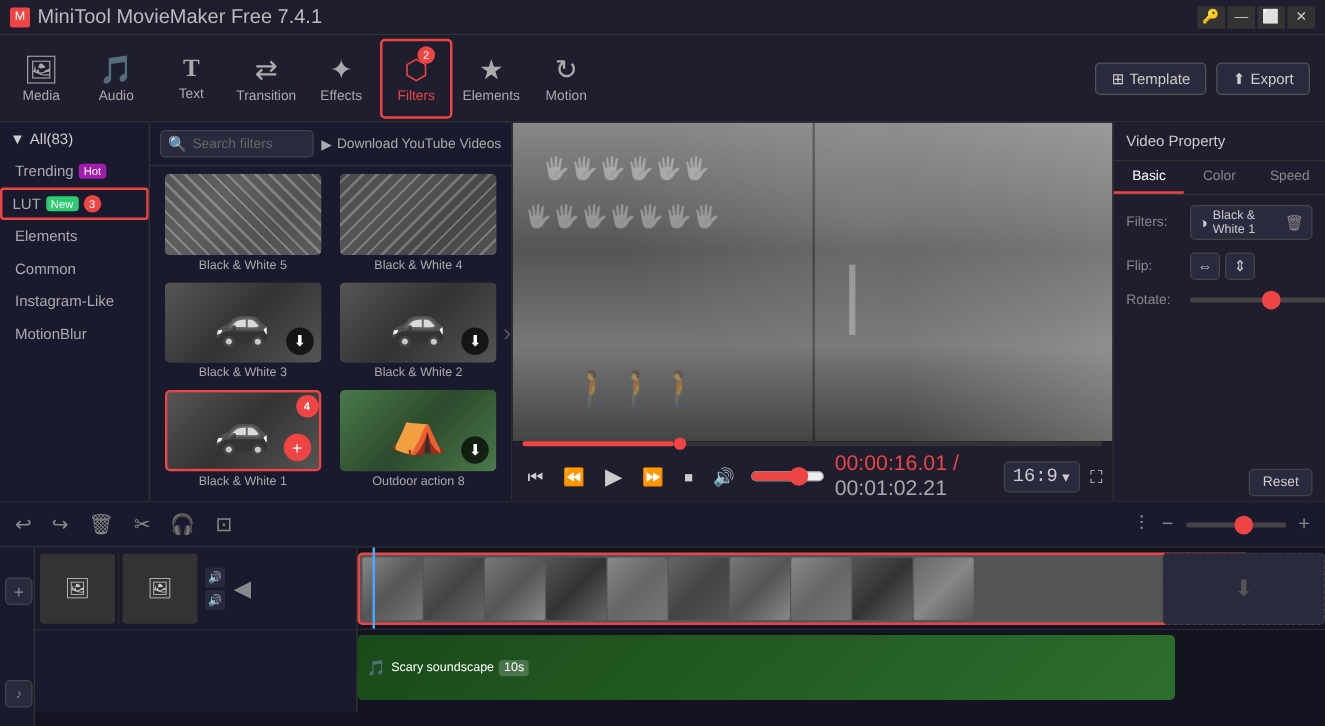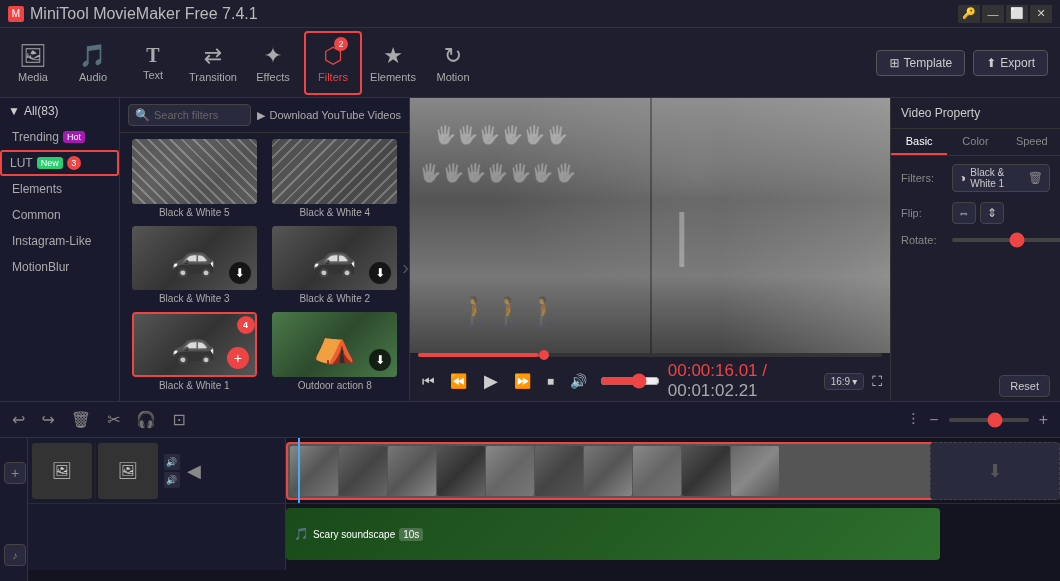--- a/index.html
+++ b/index.html
@@ -53,21 +53,21 @@
     .player-area { flex: 1; background: #111; display: flex; flex-direction: column; }
     .player-header { height: 36px; background: #1e1e2e; display: flex; align-items: center; padding: 0 12px; border-bottom: 1px solid #333; gap: 12px; }
     .player-video { flex: 1; background: #000; display: flex; align-items: center; justify-content: center; position: relative; overflow: hidden; }
     .player-controls { height: 48px; background: #1e1e2e; display: flex; flex-direction: column; justify-content: center; padding: 0 8px; gap: 4px; }
     .progress-bar { height: 4px; background: #333; border-radius: 2px; position: relative; cursor: pointer; }
     .progress-fill { height: 100%; background: #e44; border-radius: 2px; width: 26%; }
     .progress-thumb { width: 10px; height: 10px; background: #e44; border-radius: 50%; position: absolute; top: -3px; left: 26%; }
     .controls-row { display: flex; align-items: center; gap: 8px; }
     .ctrl-btn { background: none; border: none; color: #ccc; cursor: pointer; font-size: 14px; padding: 2px 4px; }
     .time-display { color: #e44; font-size: 17px; margin-left: auto; }
-    .aspect-btn { background: #2a2a3e; border: 1px solid #444; border-radius: 4px; color: #ccc; font-size: 10px; padding: 2px 6px; cursor: pointer; display: flex; align-items: center; gap: 2px; }
+    .aspect-btn { background: #2a2a3e; border: 1px solid #444; border-radius: 4px; color: #ccc; font-size: 15px; padding: 2px 6px; cursor: pointer; display: flex; align-items: center; gap: 2px; font-family: Liberation Mono, monospace; }
     .fullscreen-btn { background: none; border: none; color: #ccc; cursor: pointer; font-size: 14px; }
 
     
     .video-property { width: 170px; background: #1e1e2e; border-left: 1px solid #333; display: flex; flex-direction: column; }
     .vp-title { padding: 8px 10px; font-size: 12px; color: #ccc; border-bottom: 1px solid #333; }
     .vp-tabs { display: flex; border-bottom: 1px solid #333; }
     .vp-tab { flex: 1; padding: 6px 4px; text-align: center; font-size: 11px; color: #888; cursor: pointer; }
     .vp-tab.active { color: #fff; border-bottom: 2px solid #e44; }
     .vp-section { padding: 8px 10px; display: flex; flex-direction: column; gap: 10px; }
     .vp-row { display: flex; align-items: center; gap: 6px; }

